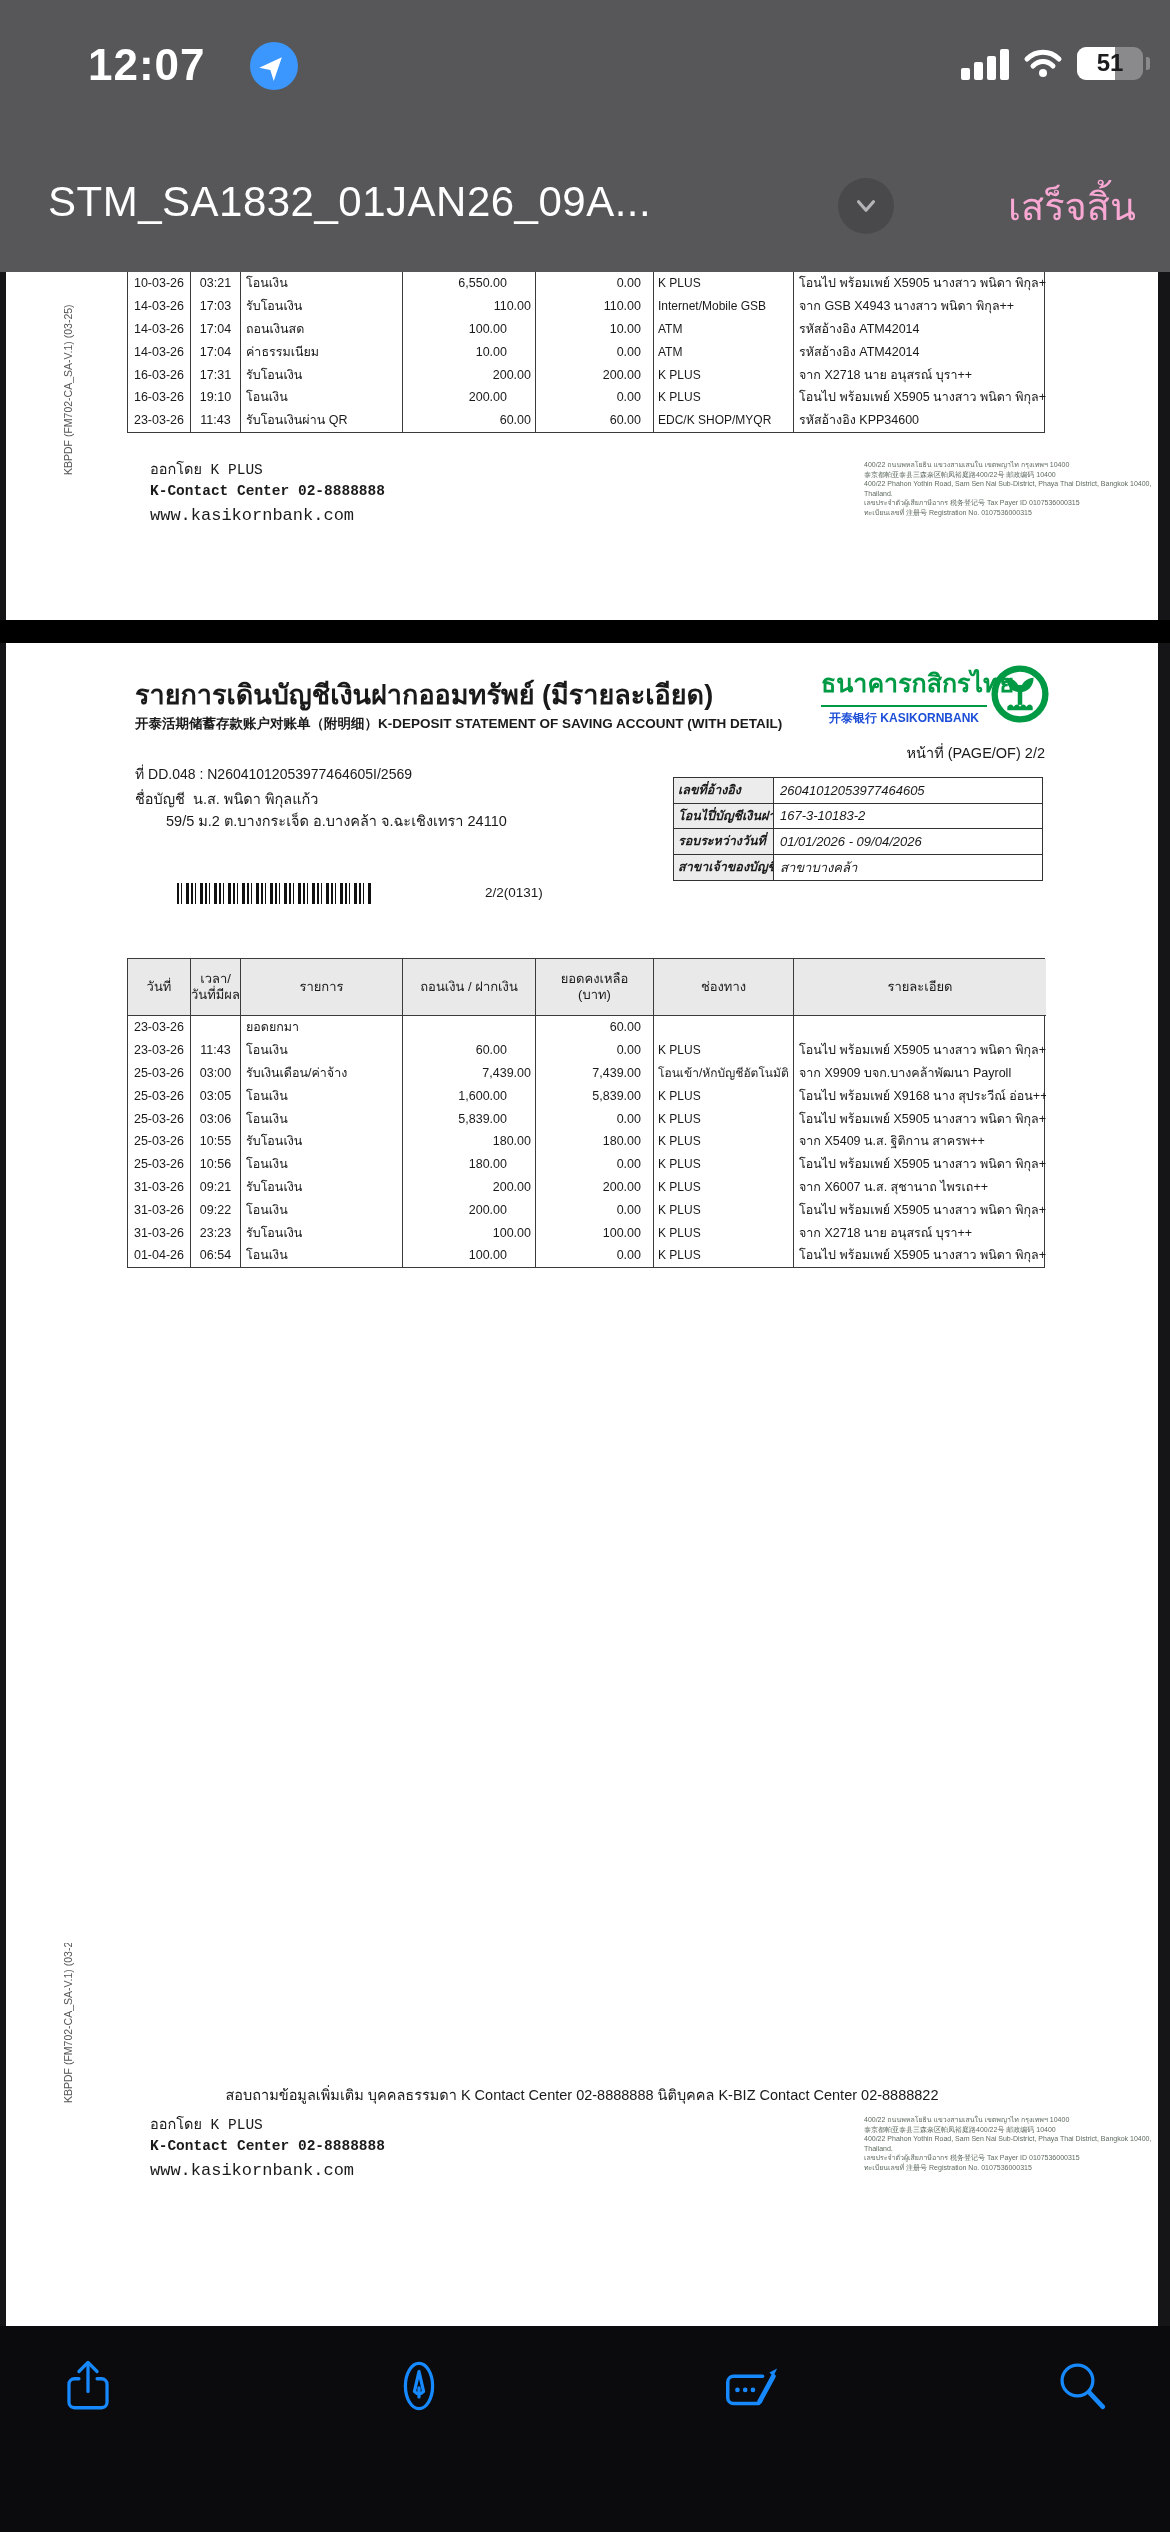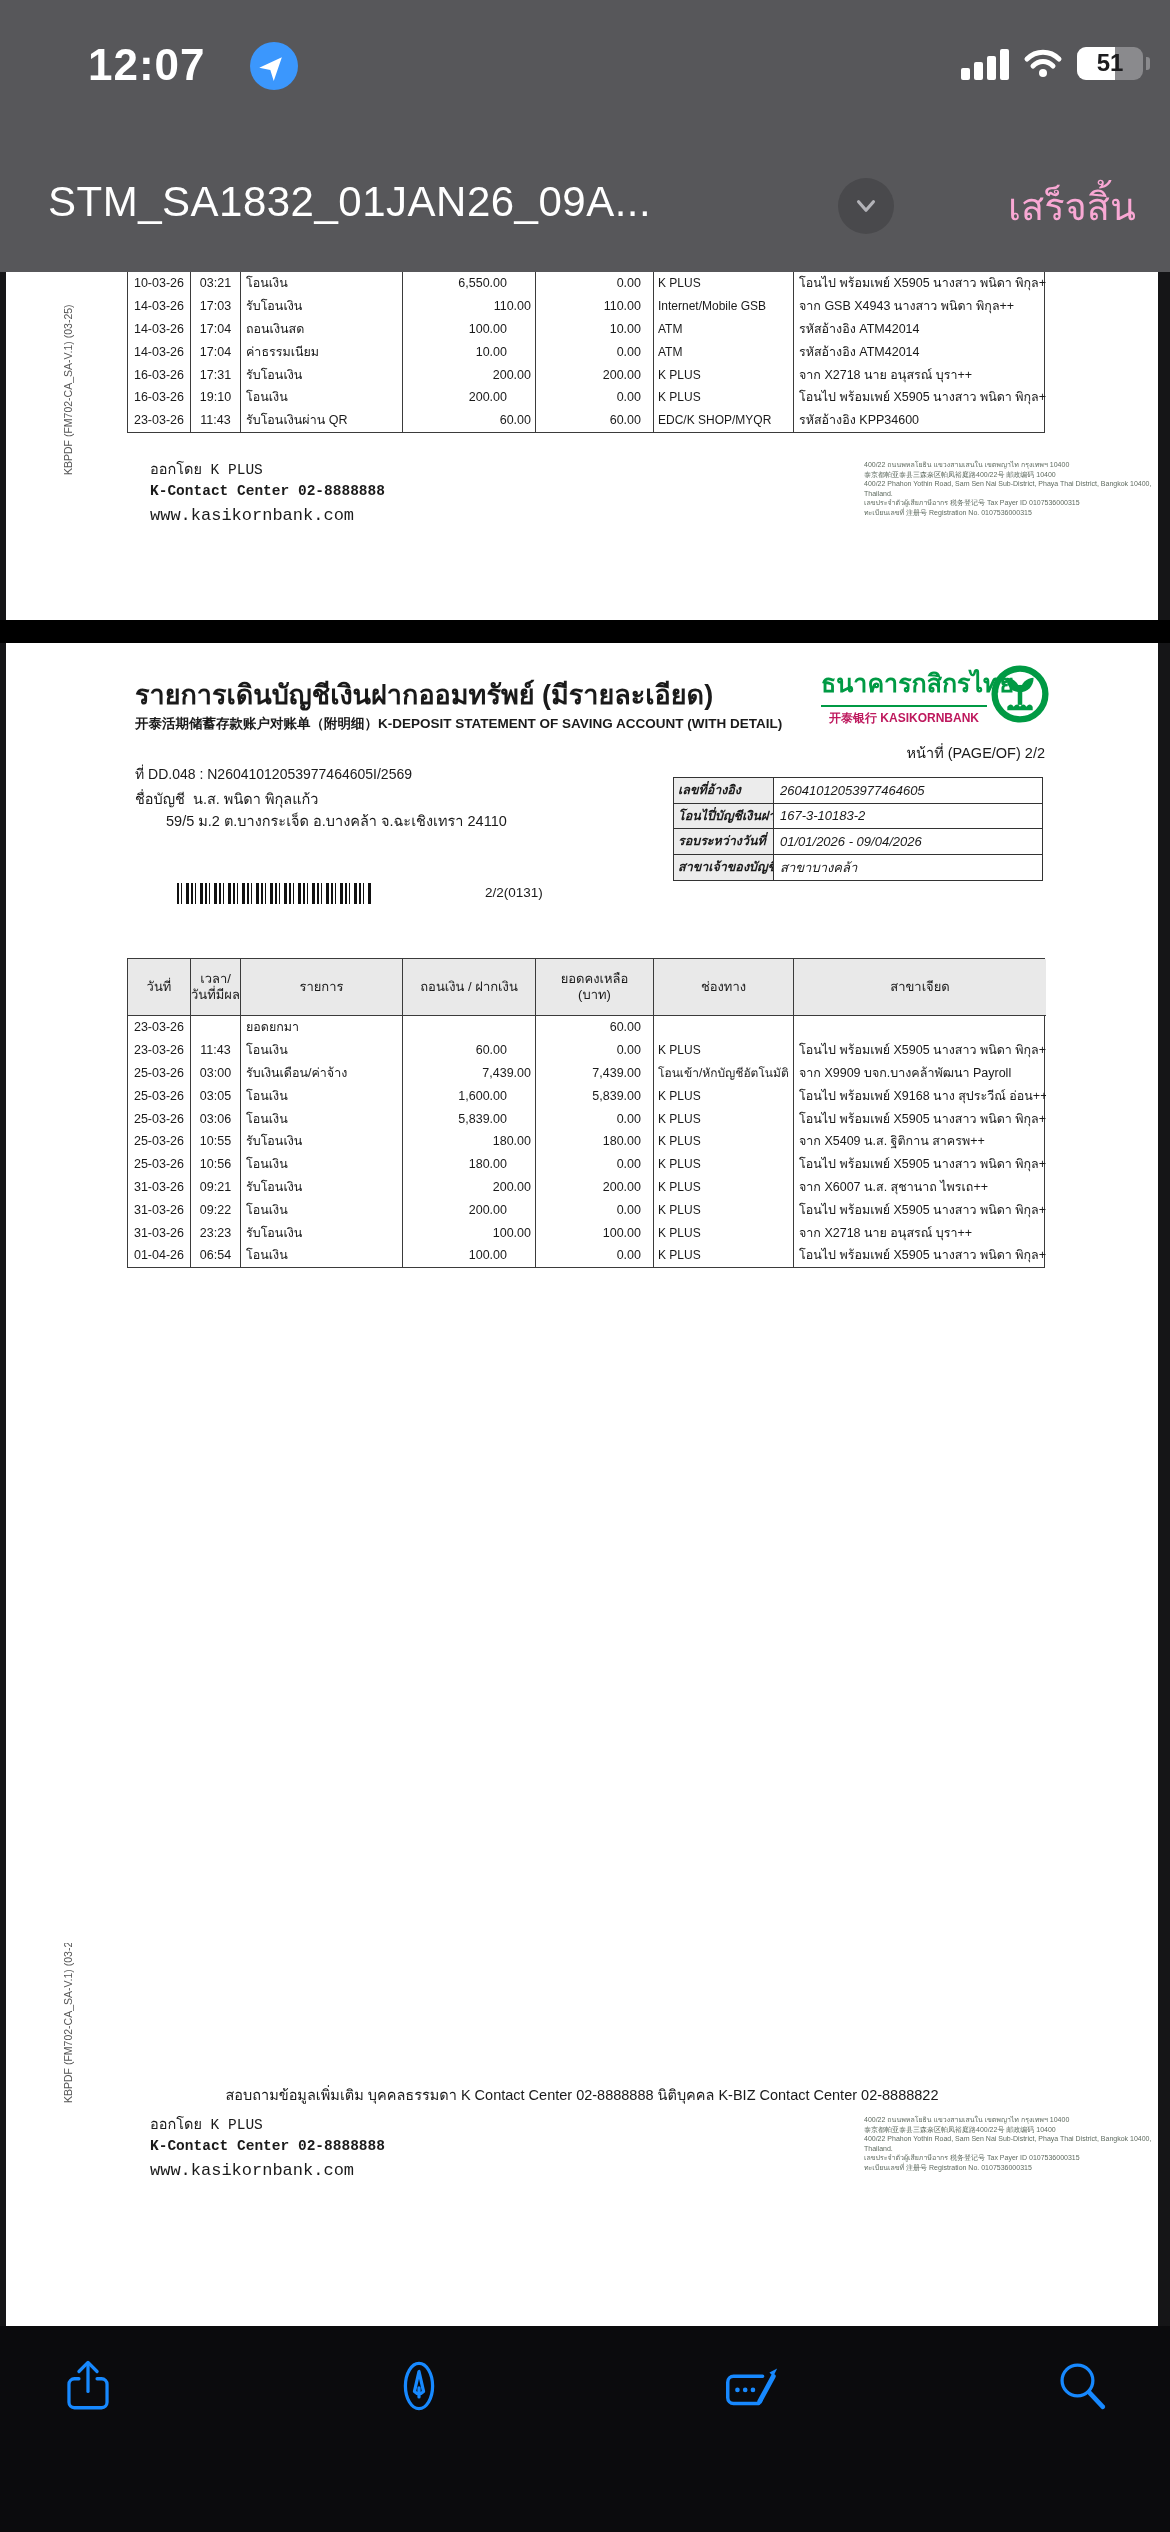--- a/index.html
+++ b/index.html
@@ -58,21 +58,21 @@
   .c-bal{justify-content:flex-end;padding-right:12px;}
   .c-ch{padding-left:4px;font-size:12px;}
   .c-detail{padding-left:5px;}
 
   
   .doc-title{position:absolute;left:129px;top:30px;font-size:27px;font-weight:700;white-space:nowrap;}
   .doc-subtitle{position:absolute;left:129px;top:72px;font-size:13.5px;font-weight:700;white-space:nowrap;}
   .bankblock{position:absolute;left:815px;top:20px;width:166px;text-align:center;}
   .bankth{font-size:25px;font-weight:700;color:#009a44;border-bottom:2.5px solid #009a44;
     padding-bottom:2px;white-space:nowrap;}
-  .banken{font-size:12px;font-weight:700;color:#be185d;margin-top:3px;white-space:nowrap;}
+  .banken{font-size:12px;font-weight:700;color:#1d4ed8;margin-top:3px;white-space:nowrap;}
   .banklogo{position:absolute;left:985px;top:22px;width:58px;height:58px;}
   .pagelabel{position:absolute;left:700px;top:98px;width:339px;text-align:right;font-size:14.5px;}
   .docno{position:absolute;left:129px;top:120px;font-size:14px;}
   .acctline{position:absolute;left:129px;top:144px;font-size:14.5px;}
   .acctaddr{position:absolute;left:160px;top:166px;font-size:14.5px;}
 
   .reftable{position:absolute;left:667px;top:134px;width:370px;border:1.5px solid #333;}
   .refrow{display:grid;grid-template-columns:100px 268px;height:25.5px;border-bottom:1px solid #333;font-style:italic;}
   .refrow:last-child{border-bottom:none;}
   .reflabel{background:#ececec;border-right:1px solid #333;font-size:12.5px;font-weight:700;
@@ -300,21 +300,21 @@
               <span>ถอนเงิน / ฝากเงิน</span>
             </div>
             <div class="cell hcell">
               <span>ยอดคงเหลือ</span>
               <span>(บาท)</span>
             </div>
             <div class="cell hcell">
               <span>ช่องทาง</span>
             </div>
             <div class="cell hcell">
-              <span>สาขาเจียด</span>
+              <span>รายละเอียด</span>
             </div>
           </div>
           <div class="trow">
             <div class="cell c-date">23-03-26</div>
             <div class="cell c-time"></div>
             <div class="cell c-desc">ยอดยกมา</div>
             <div class="cell c-amt">
               <div class="dp"></div>
             </div>
             <div class="cell c-bal">60.00</div>

